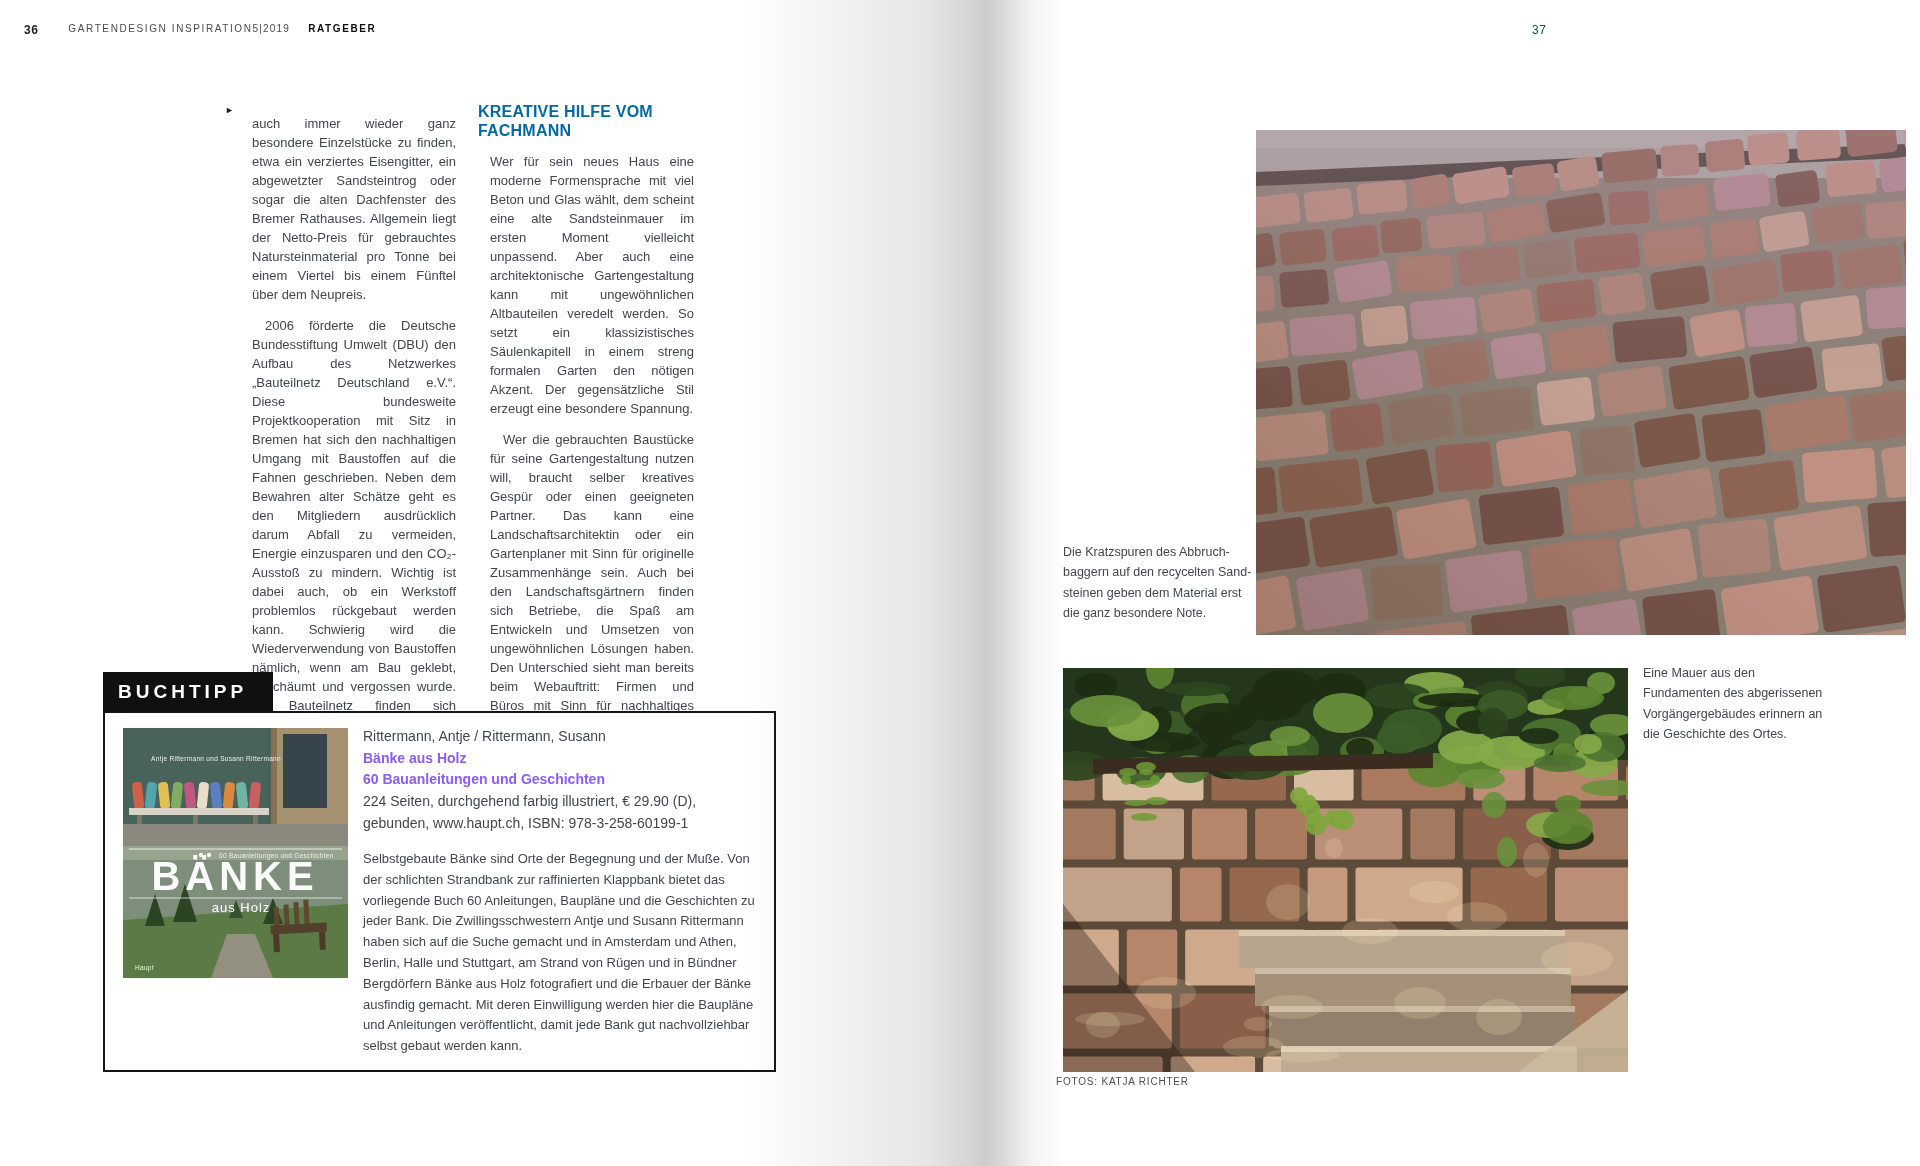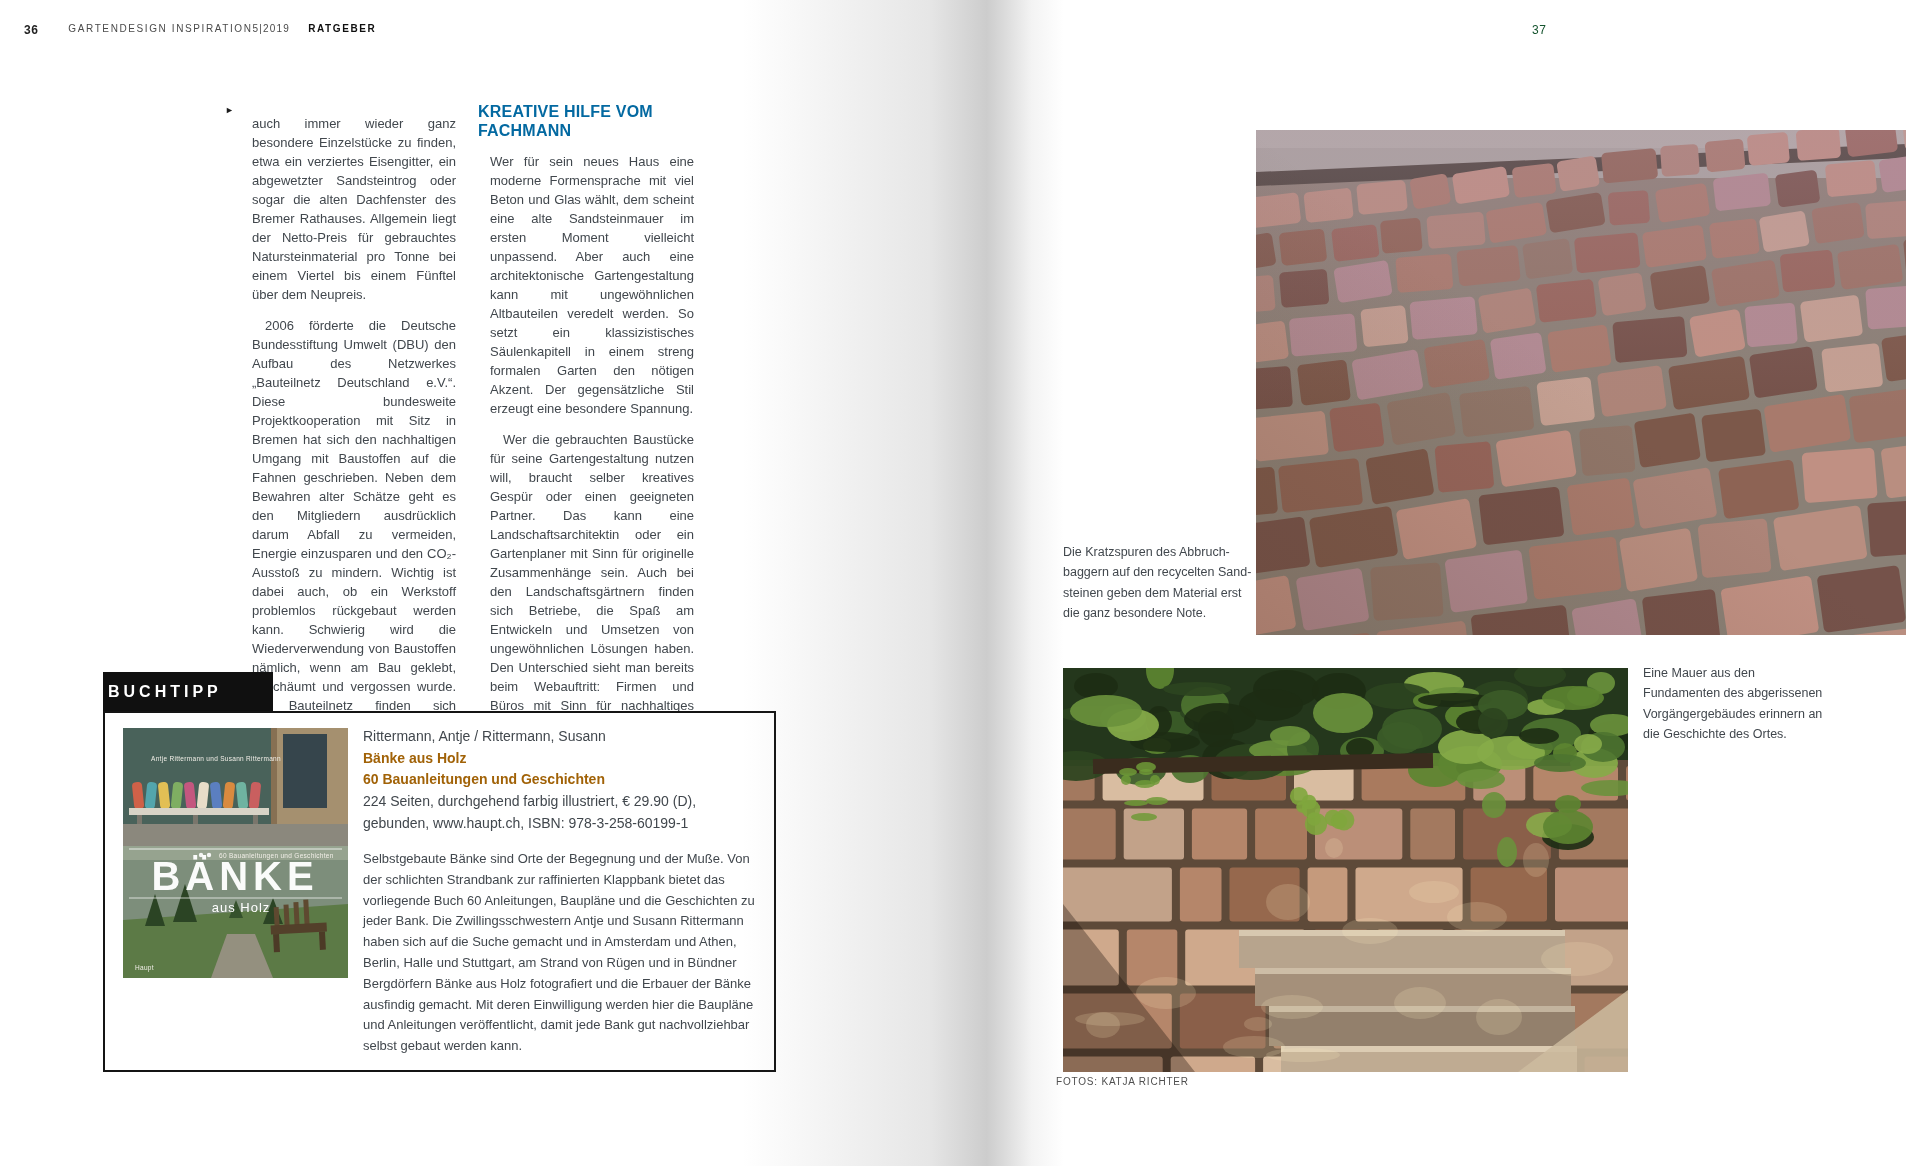--- a/index.html
+++ b/index.html
@@ -21,27 +21,27 @@
   .col1{left:240px}
   .col2{left:478px}
   .col p{margin:12px}
   .col p.ind{text-indent:13px}
   .arrow-start{position:absolute;left:225px;top:105px;font-size:9px;color:#1b1b1b}
   .khead{font-size:16px;line-height:19px;font-weight:bold;color:#0369a1;margin:0 0 7px 0;
          text-align:left;letter-spacing:.2px}
 
   
   .tip-tab{position:absolute;left:103px;top:672px;width:170px;height:39px;background:#101010;
-           color:#fff;font-weight:bold;font-size:16px;letter-spacing:4px;display:flex;
-           align-items:center;padding-left:5px;box-sizing:border-box}
+           color:#fff;font-weight:bold;font-size:19px;letter-spacing:4px;display:flex;
+           align-items:center;padding-left:15px;box-sizing:border-box}
   .tip-box{position:absolute;left:103px;top:711px;width:673px;height:361px;
            border:2px solid #141414;box-sizing:border-box;background:#fff}
   .cover-wrap{position:absolute;left:123px;top:728px;width:225px;height:250px}
   .b-info{position:absolute;left:363px;top:726px;font-size:14px;line-height:21.7px;color:#41474d}
-  .b-info .bold{font-weight:bold;color:#a16207}
+  .b-info .bold{font-weight:bold;color:#8b5cf6}
   .b-review{position:absolute;left:363px;top:849px;width:402px;font-size:13px;
             line-height:20.8px;color:#41474d}
 
   
   .photo{position:absolute;display:block}
   .cap{position:absolute;font-size:12.5px;line-height:20.4px;color:#41474d;white-space:pre-line}
   .cap-top{left:1063px;top:542px;width:200px}
   .cap-bot{left:1643px;top:663px;width:210px}
   .credit{position:absolute;left:1056px;top:1076px;font-size:10px;letter-spacing:.8px;color:#4f4f4f}
 

